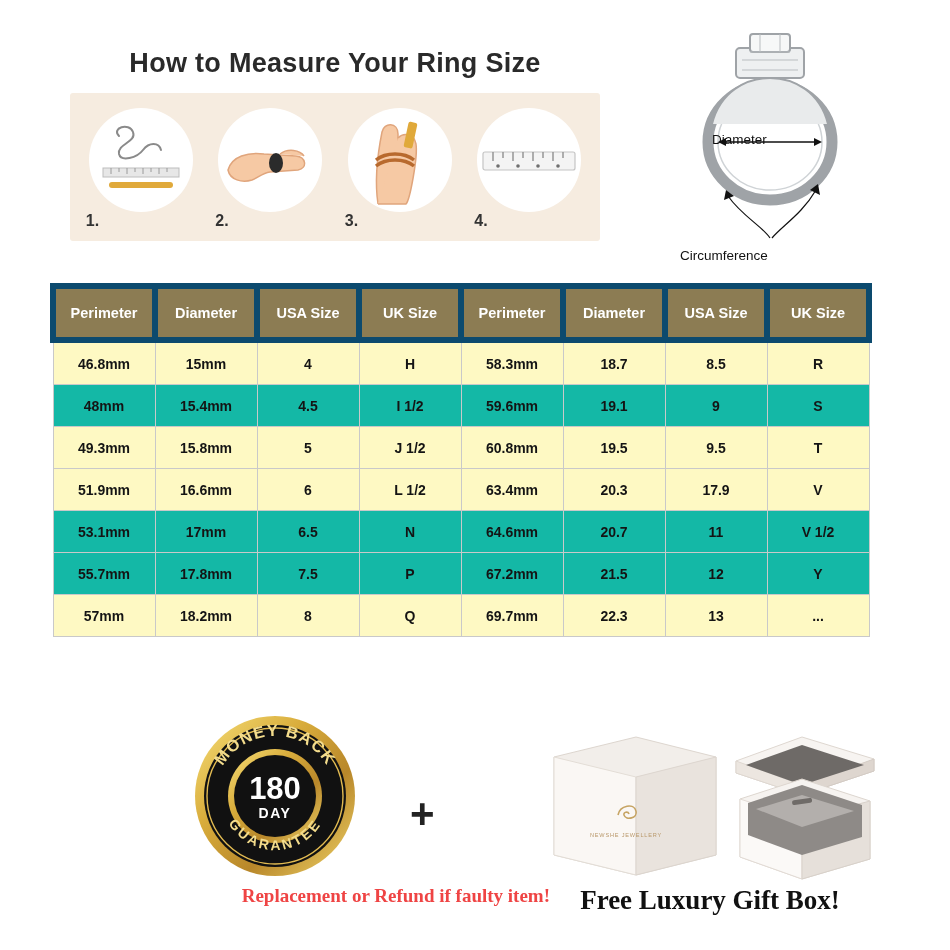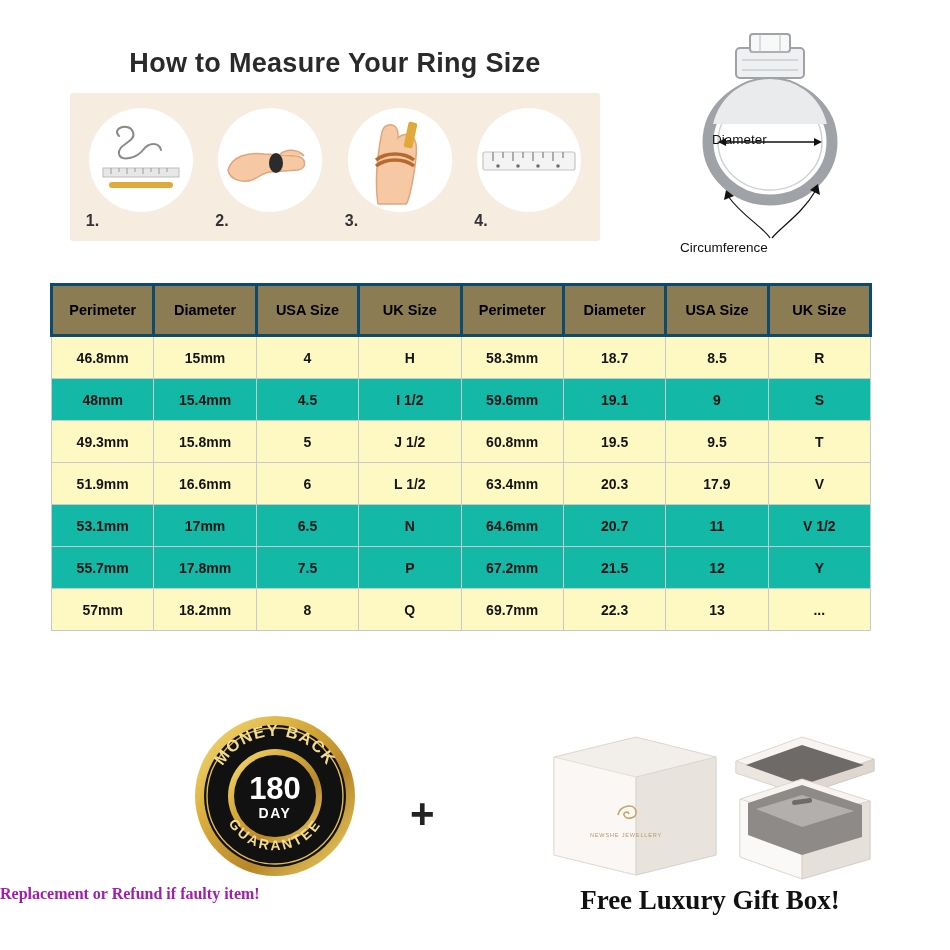--- a/index.html
+++ b/index.html
@@ -77,41 +77,41 @@
     width: 240px;
     height: 250px;
   }
   .ring-label {
     position: absolute;
     font-size: 13.5px;
     color: #111;
     font-family: "Liberation Sans", sans-serif;
   }
   .lbl-diameter { left: 62px; top: 112px; }
-  .lbl-circumference { left: 30px; top: 220px; }
+  .lbl-circumference { left: 30px; top: 228px; }
 
   
   .table-wrap {
     position: absolute;
     left: 50px;
     top: 283px;
     width: 822px;
   }
   table.size-table {
     border-collapse: collapse;
     width: 100%;
     table-layout: fixed;
   }
   table.size-table th {
     background: #8c7c53;
-    color: #000000;
+    color: #ffffff;
     font-size: 14.5px;
     font-weight: bold;
     height: 46px;
-    border: 3px solid #0c4a6e;
+    border: 6px solid #0c4a6e;
     text-align: center;
   }
   table.size-table td {
     height: 39px;
     font-size: 14px;
     font-weight: bold;
     text-align: center;
     border: 1px solid #c9c9c9;
     color: #141414;
   }
@@ -156,24 +156,24 @@
     left: 500px;
     top: 15px;
     width: 420px;
     text-align: center;
   }
   .caption-left {
     position: absolute;
     left: 0;
     top: 185px;
     width: 550px;
-    text-align: left;
-    font-size: 16px;
-    font-weight: bold;
-    color: #a21caf;
+    text-align: right;
+    font-size: 19px;
+    font-weight: bold;
+    color: #ef4444;
     font-family: "Liberation Serif", serif;
   }
   .caption-right {
     position: absolute;
     left: 500px;
     top: 185px;
     width: 420px;
     text-align: center;
     font-size: 27px;
     font-weight: bold;

